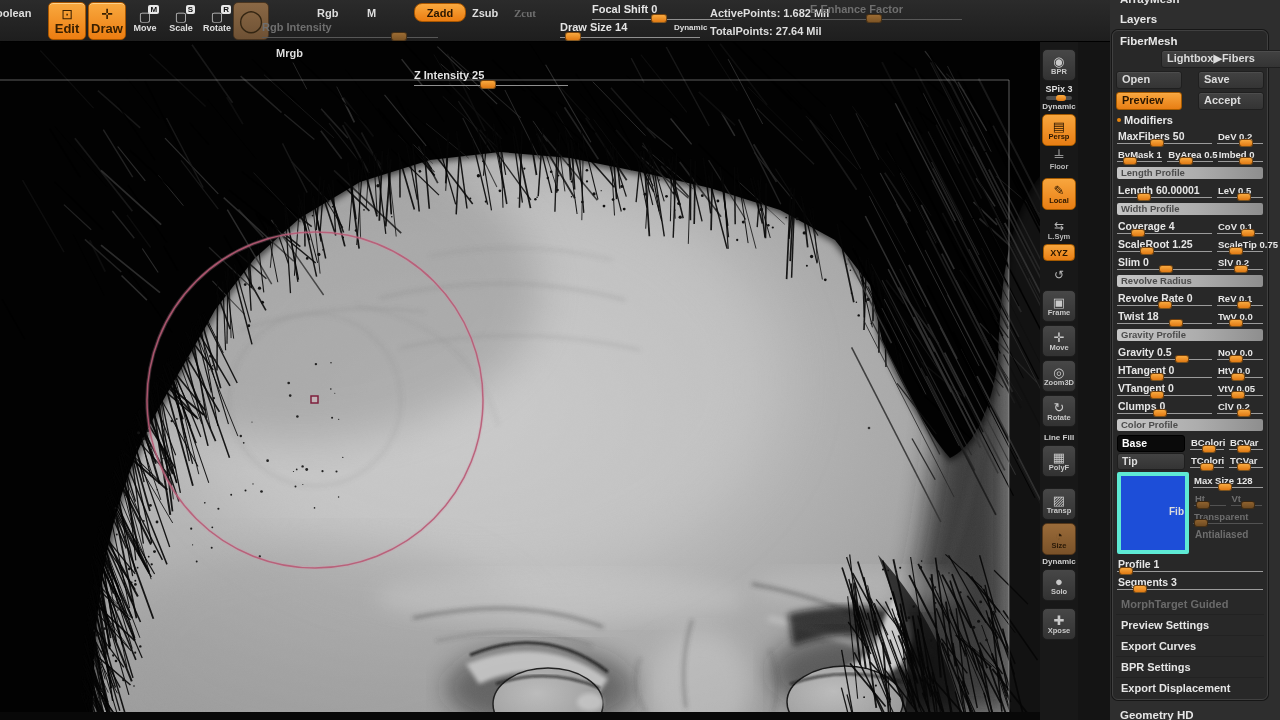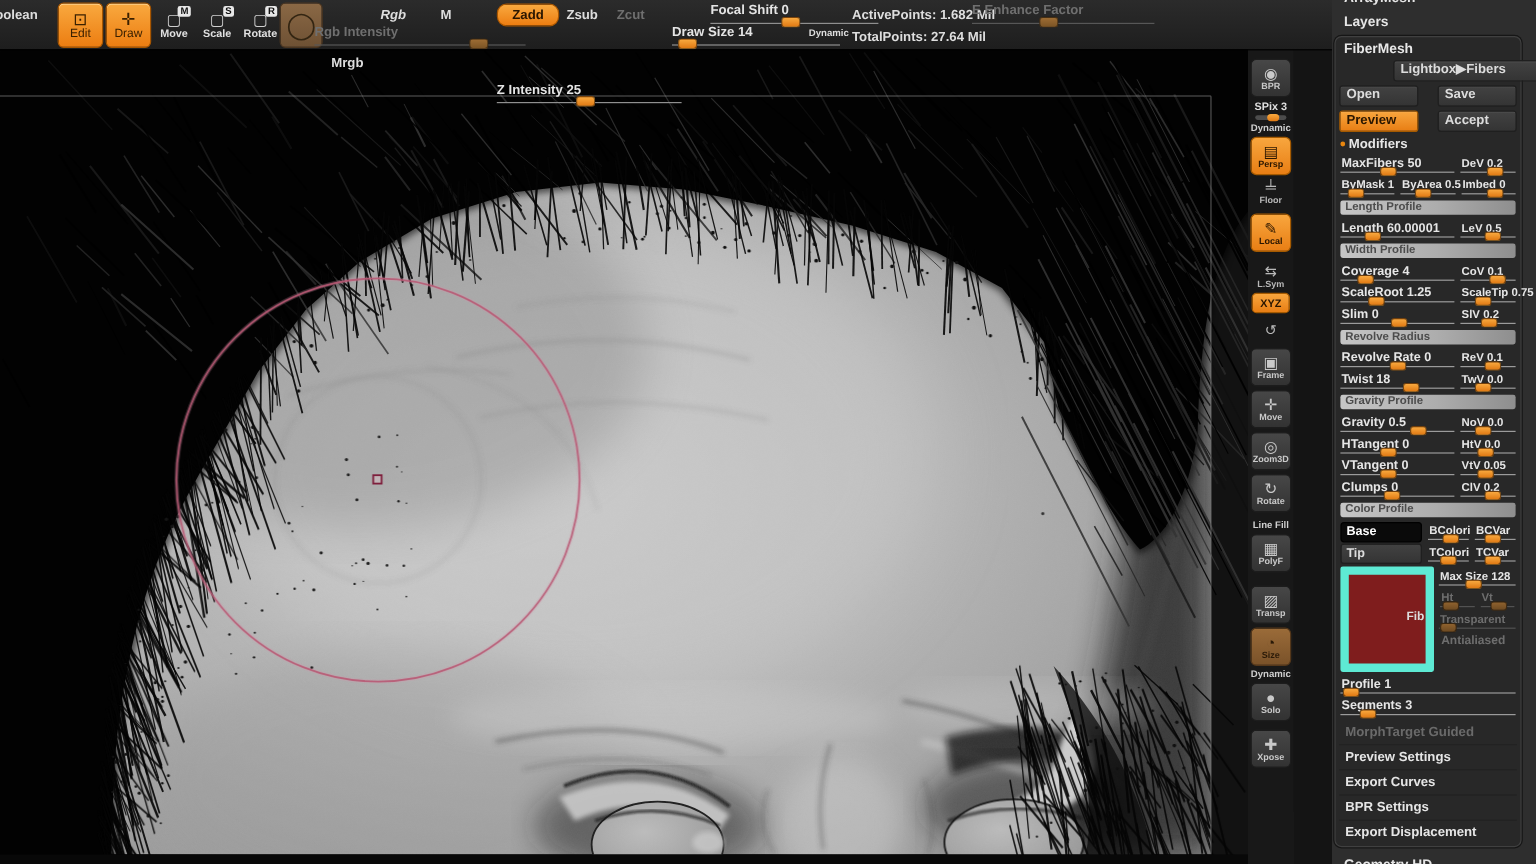--- a/index.html
+++ b/index.html
@@ -3,27 +3,27 @@
 <meta charset="utf-8">
 <style>
   html,body{margin:0;padding:0;background:#141414;}
   body{width:1280px;height:720px;overflow:hidden;font-family:"Liberation Sans",sans-serif;-webkit-font-smoothing:antialiased;}
   #root{position:relative;width:1280px;height:720px;}
 
   
   #toolbar{position:absolute;left:0;top:0;width:1110px;height:41px;
     background:linear-gradient(#2b2b2b,#1e1e1e);border-bottom:1px solid #000;z-index:5;}
   .tlabel{position:absolute;font-size:11px;font-weight:700;color:#dedede;white-space:nowrap;}
-  .tlabel.dim{color:#6f6f6f;}
+  .tlabel.dim{color:#6f6f6f;font-family:Liberation Serif, serif;}
   .tbtn{position:absolute;top:2px;width:36px;height:36px;border-radius:5px;display:flex;flex-direction:column;
     align-items:center;justify-content:center;gap:0;}
   .tbtn.orange{background:linear-gradient(#f9a93f,#ec7d11);border:1px solid #a85600;
     box-shadow:inset 0 1px 0 rgba(255,220,160,.8);color:#3a2000;}
   .tbtn .tico{font-size:14px;line-height:14px;}
-  .tbtn .tlab{font-size:10px;font-weight:400;}
+  .tbtn .tlab{font-size:13px;font-weight:700;}
   .ttool{position:absolute;top:4px;width:36px;height:34px;display:flex;flex-direction:column;align-items:center;
     justify-content:center;color:#e0e0e0;}
   .ttool .tico{position:relative;font-size:13px;line-height:13px;color:#cfcfcf;}
   .ttool .badge{position:absolute;top:-5px;right:-8px;font-size:8px;font-weight:700;background:#e8e8e8;color:#111;
     padding:0 2px;border-radius:2px;line-height:9px;}
   .ttool .tlab{font-size:9px;font-weight:700;}
   #brush-thumb{position:absolute;left:233px;top:2px;width:34px;height:36px;border-radius:5px;
     background:linear-gradient(#8a6845,#6e5134);border:1px solid #4a3520;display:flex;align-items:center;justify-content:center;
     color:#332512;font-size:22px;}
   .zpill{position:absolute;top:3px;height:17px;border-radius:8px;display:flex;align-items:center;justify-content:center;
@@ -85,21 +85,21 @@
   .zslider.dim .knob{background:linear-gradient(#8f622e,#6f4b22);}
   .zslider.sm .lab{font-size:9.5px;top:3px;}
   .grow{flex:1;}
   .w46{width:46px;}
   .fm-bar{height:12px;margin:3px 1px;border-radius:2px;font-size:9.5px;font-weight:700;color:#4c4c4c;
     padding-left:4px;line-height:12px;background:linear-gradient(90deg,#c6c6c6,#adadad 55%,#8e8e8e);}
   .fm-colorbtn{width:62px;height:15px;border-radius:3px;background:linear-gradient(#424242,#343434);
     border:1px solid #1f1f1f;font-size:10.5px;font-weight:600;color:#dcdcdc;padding-left:4px;line-height:14px;}
   .fm-colorbtn.sel{background:#0a0a0a;border-color:#000;color:#fff;}
   .fm-swatchrow{display:flex;gap:4px;margin:2px 1px 2px 1px;}
-  .fm-swatch{width:64px;height:74px;background:#7f1d1d;border:7px solid #5eead4;border-radius:2px;position:relative;}
+  .fm-swatch{width:64px;height:74px;background:#1d4ed8;border:4px solid #5eead4;border-radius:2px;position:relative;}
   .fm-swatch .sw-lab{position:absolute;right:1px;top:30px;font-size:10px;font-weight:600;color:#dcdcdc;}
   .fm-swcol{flex:1;display:flex;flex-direction:column;}
   .fm-dimtext{font-size:10px;font-weight:600;color:#6e6e6e;margin-top:3px;padding-left:2px;}
   .fm-textrow{font-size:11px;font-weight:700;color:#e6e6e6;padding:4px 2px 2px 5px;border-top:1px solid #222;margin-top:2px;}
   .fm-textrow.dim{color:#6a6a6a;border-top:none;}
   .p-below{margin:9px 0 0 10px;font-size:11.5px;font-weight:700;color:#e6e6e6;}
 
   
   #canvas{position:absolute;left:0;top:41px;width:1040px;height:679px;z-index:1;}
 </style>
@@ -129,21 +129,21 @@
     </div>
     <div class="ttool" style="left:199px;">
       <span class="tico">▢<b class="badge">R</b></span>
       <span class="tlab">Rotate</span>
     </div>
     <div id="brush-thumb">
       <span>◯</span>
     </div>
 
     <span class="tlabel" style="left:276px;top:7px;margin-top:40px;">Mrgb</span>
-    <span class="tlabel" style="left:317px;top:7px;font-style:italic;">Rgb</span>
+    <span class="tlabel" style="left:317px;top:7px;">Rgb</span>
     <span class="tlabel" style="left:367px;top:7px;">M</span>
 
     <div class="zpill orange" style="left:414px;width:50px;">
       <span>Zadd</span>
     </div>
     <span class="tlabel" style="left:472px;top:7px;">Zsub</span>
     <span class="tlabel dim" style="left:514px;top:7px;">Zcut</span>
 
     <div class="tslider dim" style="left:262px;top:21px;width:176px;">
       <span class="lab">Rgb Intensity</span>

